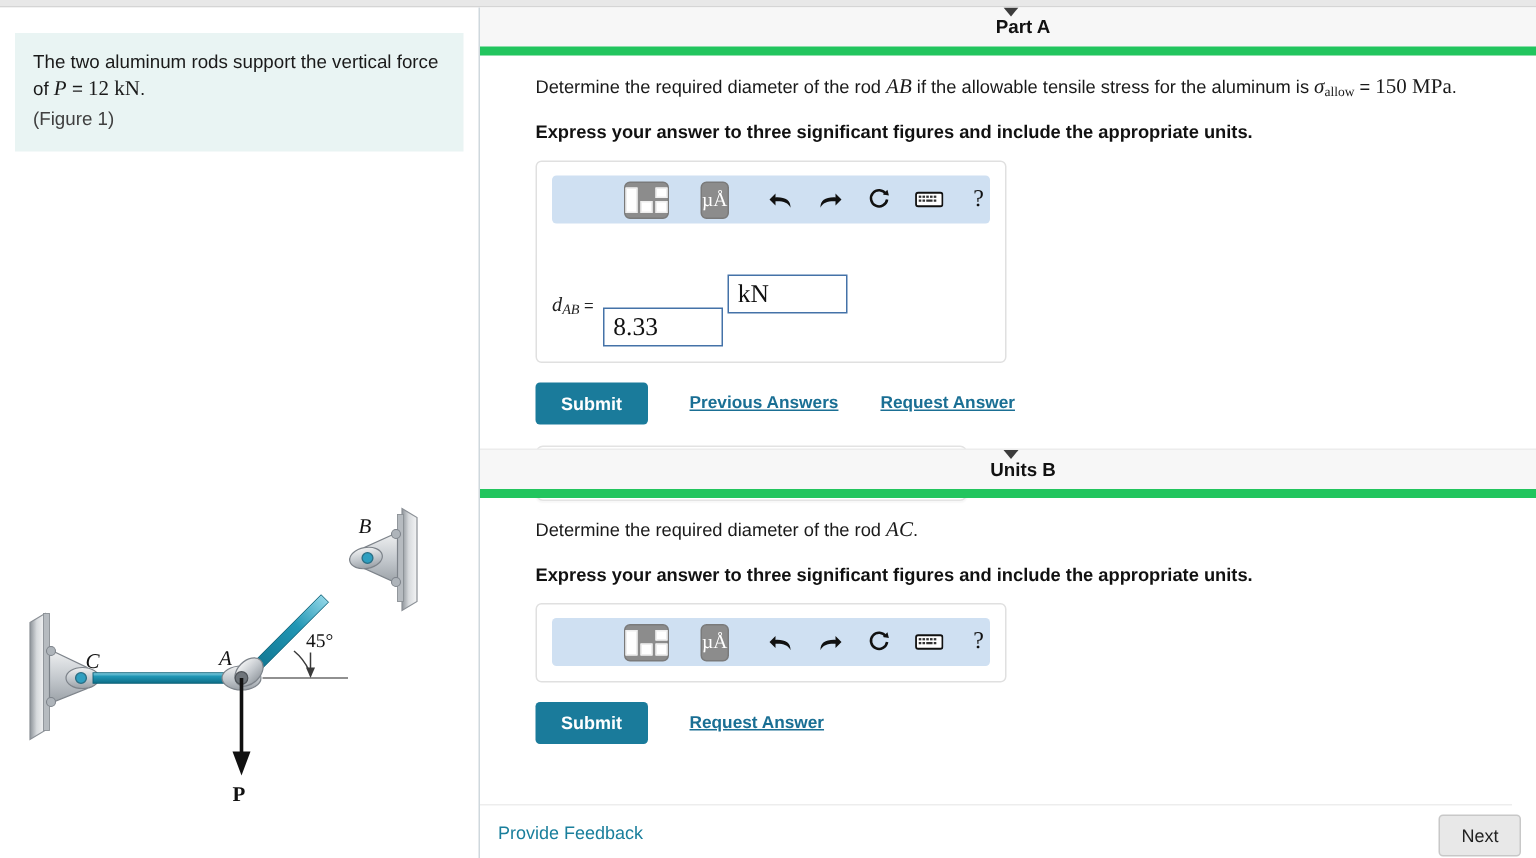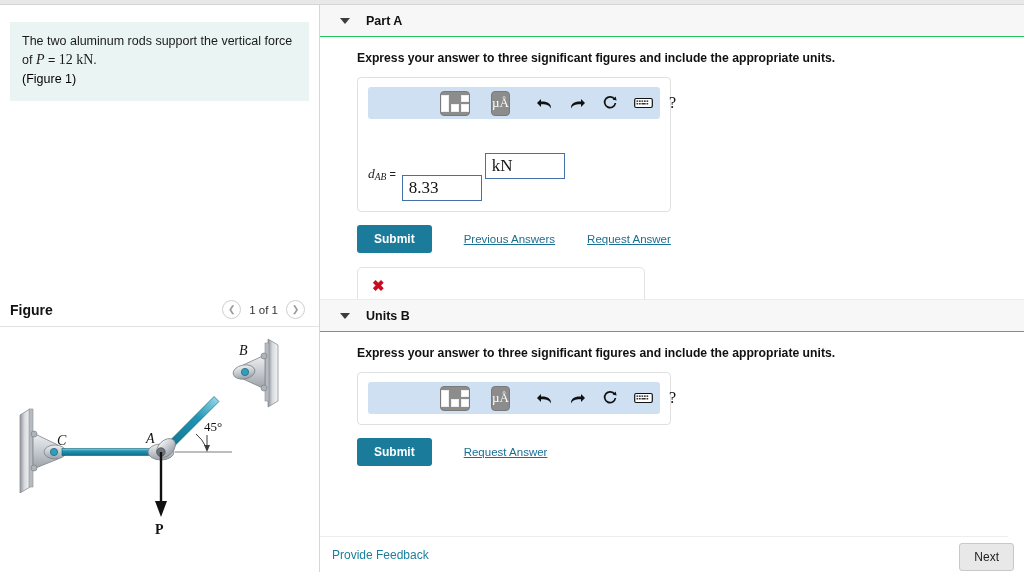--- a/index.html
+++ b/index.html
@@ -23,21 +23,21 @@
   .prompt-box {
     margin: 17px 10px 0 10px;
     background: #e9f4f3;
     padding: 10px 12px 12px 12px;
     line-height: 1.45;
     font-size: 12.5px;
     color: #1a1a1a;
   }
   .prompt-box .mathi { font-family: "Liberation Serif", serif; font-style: italic; font-size: 14px; }
   .prompt-box .mathr { font-family: "Liberation Serif", serif; font-size: 14px; }
-  .fig-link { color: #000000; text-decoration: none; }
+  .fig-link { color: #404040; text-decoration: none; }
 
   .figure-header {
     position: absolute; top: 288px; left: 0; right: 0;
     height: 34px; display: flex; align-items: center;
     padding: 0 14px 0 10px; border-bottom: 1px solid #e2e2e2;
   }
   .figure-title { font-weight: bold; font-size: 14px; color: #111; }
   .fig-nav { margin-left: auto; display: flex; align-items: center; gap: 8px; }
   .circ-btn {
     width: 19px; height: 19px; border-radius: 50%;
@@ -47,22 +47,22 @@
   }
   .fig-count { font-size: 11.5px; color: #333; }
 
   .figure-canvas { position: absolute; top: 330px; left: 0; width: 320px; height: 237px; }
 
   
   .right { flex: 1; position: relative; overflow: hidden; background: #fff; }
 
   .part-header {
     height: 32px; background: #f7f7f7;
-    border-bottom: 1px solid #22c55e;
-    display: flex; align-items: center; padding-left: 20px;
+    border-bottom: 6px solid #22c55e;
+    display: flex; align-items: center; padding-left: 20px; flex-direction: column;
   }
   .caret {
     width: 0; height: 0;
     border-left: 5px solid transparent; border-right: 5px solid transparent;
     border-top: 6px solid #3c3c3c; margin-right: 16px; cursor: pointer;
   }
   .part-title { font-weight: bold; font-size: 12.5px; color: #111; }
 
   .part-body { padding: 14px 0 0 37px; }
   .qtext {
@@ -75,21 +75,21 @@
          font-family: "Liberation Serif", serif; }
   .instr { font-size: 12.2px; font-weight: bold; color: #111; margin-bottom: 12px; }
 
   
   .answer-box {
     width: 314px; border: 1px solid #e0e0e0; border-radius: 4px;
     background: #fff; padding: 9px 10px 10px 10px;
   }
   .mathbar {
     background: #cfe0f2; border-radius: 3px; height: 32px;
-    display: flex; align-items: center; padding-left: 72px; gap: 16px;
+    display: flex; align-items: center; padding-left: 48px; gap: 16px;
   }
   .tbtn {
     background: #8c8c8c; border: 1px solid #7a7a7a; border-radius: 4px;
     height: 25px; display: flex; align-items: center; justify-content: center;
     cursor: pointer; color: #fff;
   }
   .tbtn.tmpl { width: 30px; padding: 0 2px; }
   .tmpl-grid { display: flex; gap: 2px; align-items: stretch; height: 17px; }
   .tmpl-grid .c { background: #fff; border: 1px solid #eee; }
   .tmpl-grid .big { width: 8px; }
@@ -114,29 +114,29 @@
   .var-eq { font-style: normal; font-family: "Liberation Sans", sans-serif; font-size: 11px; }
   .field {
     height: 26px; border: 1px solid #4472a8; background: #fff;
     font-family: "Liberation Serif", serif; font-size: 17px;
     padding: 0 6px; color: #111; outline: none;
   }
   .field.value { width: 80px; margin-top: 44px; }
   .field.units { width: 80px; margin-left: 3px; }
   .field::placeholder { color: #8f8f8f; font-style: italic; opacity: 1; }
 
-  .action-row { display: flex; align-items: center; margin-top: 13px; gap: 32px; }
+  .action-row { display: flex; align-items: center; margin-top: 13px; gap: 16px; }
   .submit-btn {
     background: #1a7b9b; color: #fff; border: none; border-radius: 3px;
     font-family: "Liberation Sans", sans-serif; font-size: 12px; font-weight: bold;
     padding: 7px 17px; cursor: pointer;
   }
   .linkbtn {
-    color: #1a6f94; font-size: 11.5px; font-weight: normal;
-    text-decoration: underline; cursor: pointer;
+    color: #1a6f94; font-size: 11.5px; font-weight: bold;
+    text-decoration: underline; cursor: pointer; margin-left: 12px;
   }
 
   .feedback {
     margin-top: 14px; width: 288px; height: 37px;
     border: 1px solid #e3e3e3; border-radius: 5px; background: #fff;
     display: flex; align-items: center; padding-left: 14px; gap: 13px;
     box-shadow: 0 1px 1px rgba(0,0,0,0.03);
   }
   .xmark { color: #cc0a20; font-size: 15px; font-weight: bold; line-height: 1; }
   .feedback-text { font-size: 12px; font-weight: bold; color: #1a1a1a; }
@@ -160,32 +160,20 @@
 
 <div class="layout">
 
   <div class="left">
 
     <div class="prompt-box">
       <span>The two aluminum rods support the vertical force of </span><span class="mathi">P</span><span> = </span><span class="mathr">12 kN</span><span>.</span><br>
       <a class="fig-link" href="#">(Figure 1)</a>
     </div>
 
-    <div class="figure-header">
-      <span class="figure-title">Figure</span>
-      <div class="fig-nav">
-        <div class="circ-btn">
-          <span>❮</span>
-        </div>
-        <span class="fig-count">1 of 1</span>
-        <div class="circ-btn">
-          <span>❯</span>
-        </div>
-      </div>
-    </div>
 
     <div class="figure-canvas">
       <svg width="320" height="237" viewBox="0 0 320 237">
         <defs>
           <linearGradient id="rodg" x1="0" y1="0" x2="0" y2="1">
             <stop offset="0%" stop-color="#8fd5e6"></stop>
             <stop offset="35%" stop-color="#2196b4"></stop>
             <stop offset="100%" stop-color="#0d6e88"></stop>
           </linearGradient>
           <linearGradient id="wallg" x1="0" y1="0" x2="1" y2="0">
@@ -255,20 +243,23 @@
   </div>
 
   <div class="right">
 
     <div class="part-header">
       <div class="caret"></div>
       <span class="part-title">Part A</span>
     </div>
 
     <div class="part-body">
+      <div class="qtext">
+        <span>Determine the required diameter of the rod </span><span class="mathi">AB</span><span> if the allowable tensile stress for the aluminum is </span><span class="mathi">σ</span><span class="sub">allow</span><span> = </span><span class="mathr">150 MPa</span><span>.</span>
+      </div>
       <div class="instr">Express your answer to three significant figures and include the appropriate units.</div>
 
       <div class="answer-box">
         <div class="mathbar">
           <div class="tbtn tmpl">
             <div class="tmpl-grid">
               <div class="c big"></div>
               <div class="col">
                   <div class="c dark"></div>
                   <div class="c"></div>
@@ -334,20 +325,23 @@
     </div>
 
     <div class="divider-b" style="top:294px;"></div>
 
     <div class="part-header" style="position:absolute; top:295px; left:0; right:0;">
       <div class="caret"></div>
       <span class="part-title">Units B</span>
     </div>
 
     <div class="part-body" style="position:absolute; top:327px; left:0; right:0;">
+      <div class="qtext">
+        <span>Determine the required diameter of the rod </span><span class="mathi">AC</span><span>.</span>
+      </div>
       <div class="instr">Express your answer to three significant figures and include the appropriate units.</div>
 
       <div class="answer-box">
         <div class="mathbar">
           <div class="tbtn tmpl">
             <div class="tmpl-grid">
               <div class="c big"></div>
               <div class="col">
                   <div class="c dark"></div>
                   <div class="c"></div>

